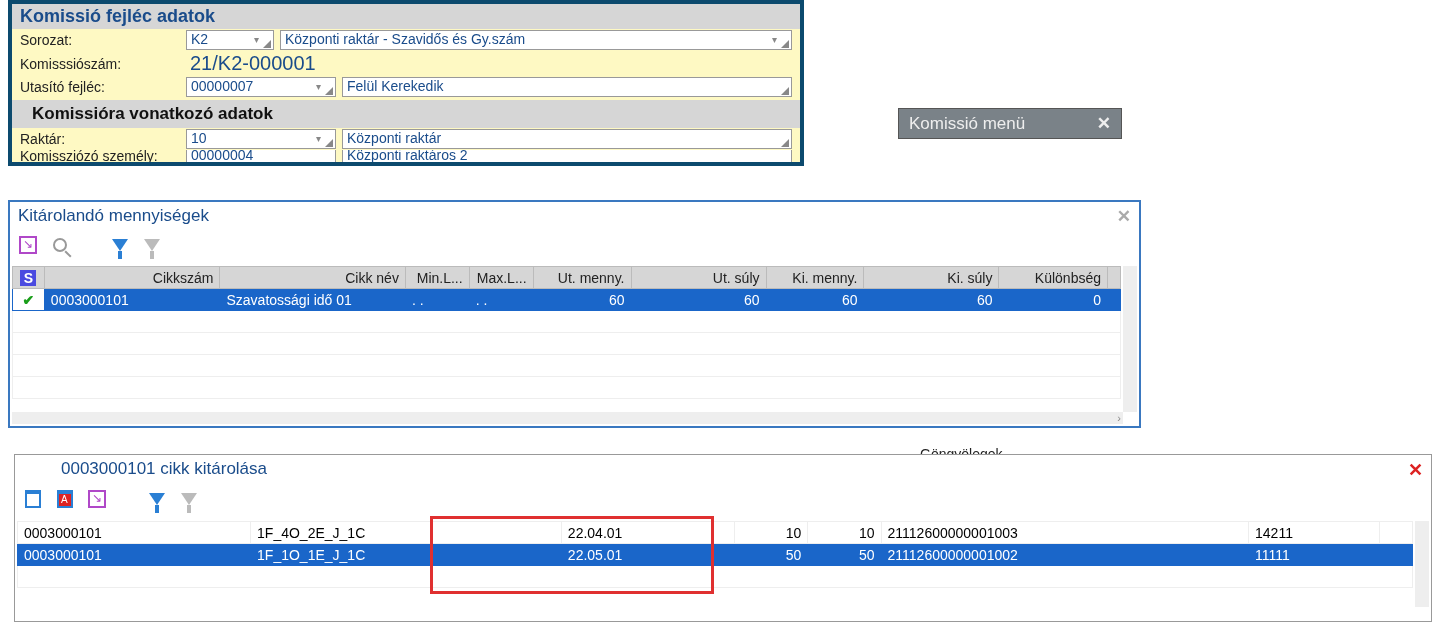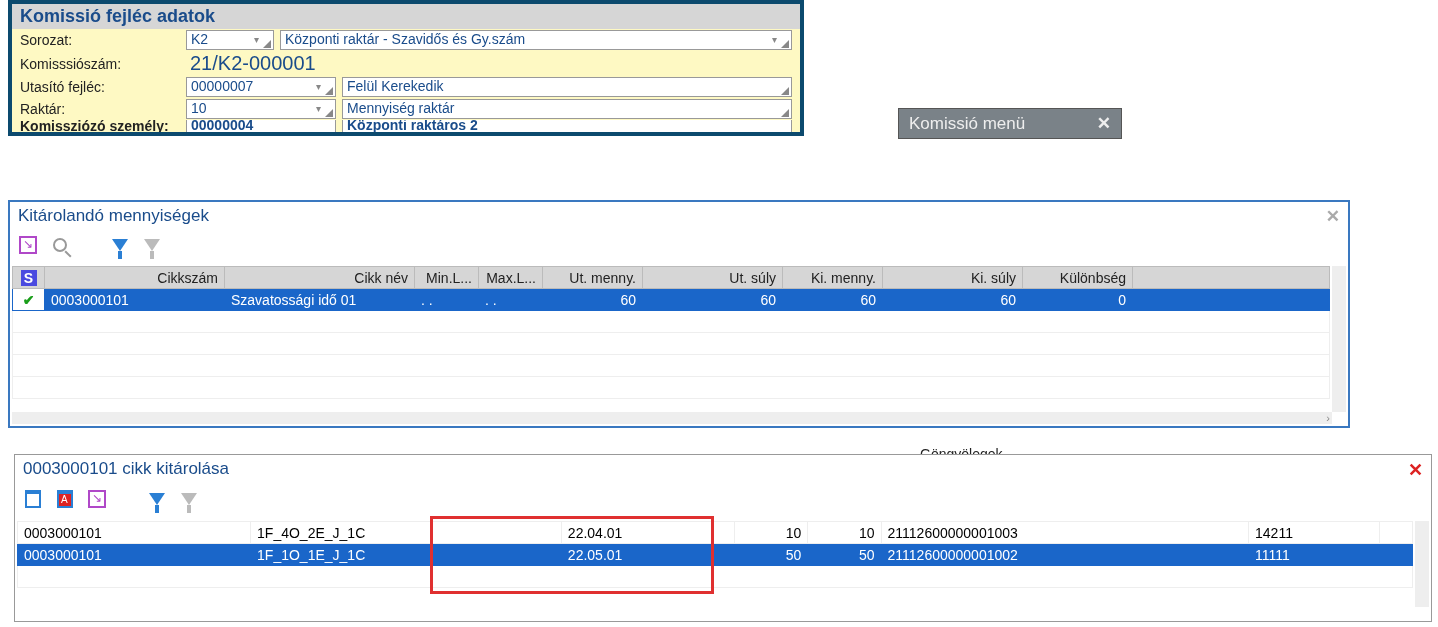--- a/index.html
+++ b/index.html
@@ -18,21 +18,21 @@
   .link-val { color: #1a4c8b; font-size: 20px; padding-left: 4px; }
   .subhdr { background: #d6d6d6; padding: 4px 20px; font-size: 17px; font-weight: 600; color: #111; margin-top: 2px; }
 
   
   .menu-pop { position: absolute; left: 898px; top: 108px; width: 224px; background: #7a8288; color: #eee; border: 1px solid #555; font-size: 15px; }
   .menu-pop .title { padding: 4px 10px; font-size: 17px; display: flex; justify-content: space-between; align-items: center; }
   .menu-pop .title .x { font-weight: bold; cursor: pointer; }
   .menu-pop .item { padding: 3px 22px; }
 
   
-  .qty-panel { position: absolute; left: 8px; top: 200px; width: 1342px; border: 2px solid #3a78c0; background: #fff; }
+  .qty-panel { position: absolute; left: 8px; top: 200px; width: 1133px; border: 2px solid #3a78c0; background: #fff; }
   .qty-title { padding: 4px 8px; font-size: 17px; color: #1a4c8b; display: flex; justify-content: space-between; }
   .qty-title .x { color: #aaa; font-weight: bold; cursor: pointer; }
   .toolbar { display: flex; gap: 8px; padding: 2px 6px; }
   .tb-btn { width: 24px; height: 24px; display: flex; align-items: center; justify-content: center; color: #888; }
   .grid { width: 100%; border-collapse: collapse; font-size: 14px; }
   .grid th { background: #d6d6d6; border: 1px solid #bbb; padding: 2px 6px; font-weight: normal; color: #222; text-align: right; height: 22px; }
   .grid th.left { text-align: right; }
   .grid td { border: 1px solid #eee; padding: 2px 6px; height: 22px; text-align: right; }
   .grid td.left { text-align: left; }
   .grid tr.sel td { background: #1a66c9; color: #fff; border-color: #1a66c9; }
@@ -42,21 +42,21 @@
   .status-chk { color: #1a9e1a; font-weight: bold; }
   .grid-scroll { position: absolute; right: 2px; top: 64px; bottom: 14px; width: 14px; background: #eee; }
   .grid-hscroll { position: absolute; left: 2px; right: 16px; bottom: 2px; height: 12px; background: #eee; display:flex; justify-content:flex-end; align-items:center; color:#888; font-size:11px; padding-right:2px;}
 
   .qty-panel { height: 228px; }
   .qty-panel .grid-wrap { position: absolute; left: 2px; right: 18px; top: 64px; bottom: 14px; overflow: hidden; }
   .gy-label { position:absolute; left:920px; top:446px; font-size:14px; color:#222; }
 
   
   .det-panel { position: absolute; left: 14px; top: 454px; width: 1418px; height: 168px; border: 1px solid #999; background: #fff; }
-  .det-title { padding: 4px 8px; font-size: 17px; color: #1a4c8b; display:flex; justify-content:space-between; }
+  .det-title { padding: 4px 8px; font-size: 17px; color: #1a4c8b; display:flex; justify-content:space-between;margin-left:38px; }
   .det-title .x { color: #d22; font-weight: bold; cursor: pointer; font-size:18px; }
   .det-panel .grid-wrap { position:absolute; left:2px; right:18px; top:66px; bottom:2px; overflow:hidden; }
 
   .red-box { position: absolute; border: 3px solid #e03030; pointer-events: none; }
 
   .tb-icon-del { width:16px; height:18px; border:2px solid #2a7fd4; border-top:4px solid #2a7fd4; position:relative; }
   .tb-icon-dela { width:16px; height:18px; border:2px solid #2a7fd4; border-top:4px solid #2a7fd4; background:#d22; position:relative; }
   .tb-icon-dela::after{content:"A"; color:#fff; font-size:10px; position:absolute; left:2px; top:0;}
   .tb-icon-exp { width:18px; height:18px; border:2px solid #b048c8; position:relative;}
   .tb-icon-exp::after{content:"↘"; color:#b048c8; font-size:12px; position:absolute; left:2px; top:-1px;}
@@ -99,35 +99,36 @@
       <span class="caret">▾</span>
         <span class="tri"></span>
     </div>
     <div class="combo" style="flex:1">
       <span>Felül Kerekedik</span>
       <span class="tri"></span>
     </div>
   </div>
 
 
+  <div class="subhdr">Komissióra vonatkozó adatok</div>
 
   <div class="hdr-row">
     <div class="hdr-label">Raktár:</div>
     <div class="combo mid">
       <span>10</span>
       <span class="caret">▾</span>
         <span class="tri"></span>
     </div>
     <div class="combo" style="flex:1">
-      <span>Mennyiség raktár</span>
+      <span>Központi raktár</span>
       <span class="tri"></span>
     </div>
   </div>
 
-  <div class="hdr-row" style="overflow:hidden; height:12px;font-weight:bold;">
+  <div class="hdr-row" style="overflow:hidden; height:12px;">
     <div class="hdr-label">Komissziózó személy:</div>
     <div class="combo mid">
       <span>00000004</span>
     </div>
     <div class="combo" style="flex:1">
       <span>Központi raktáros 2</span>
     </div>
   </div>
 </div>
 

